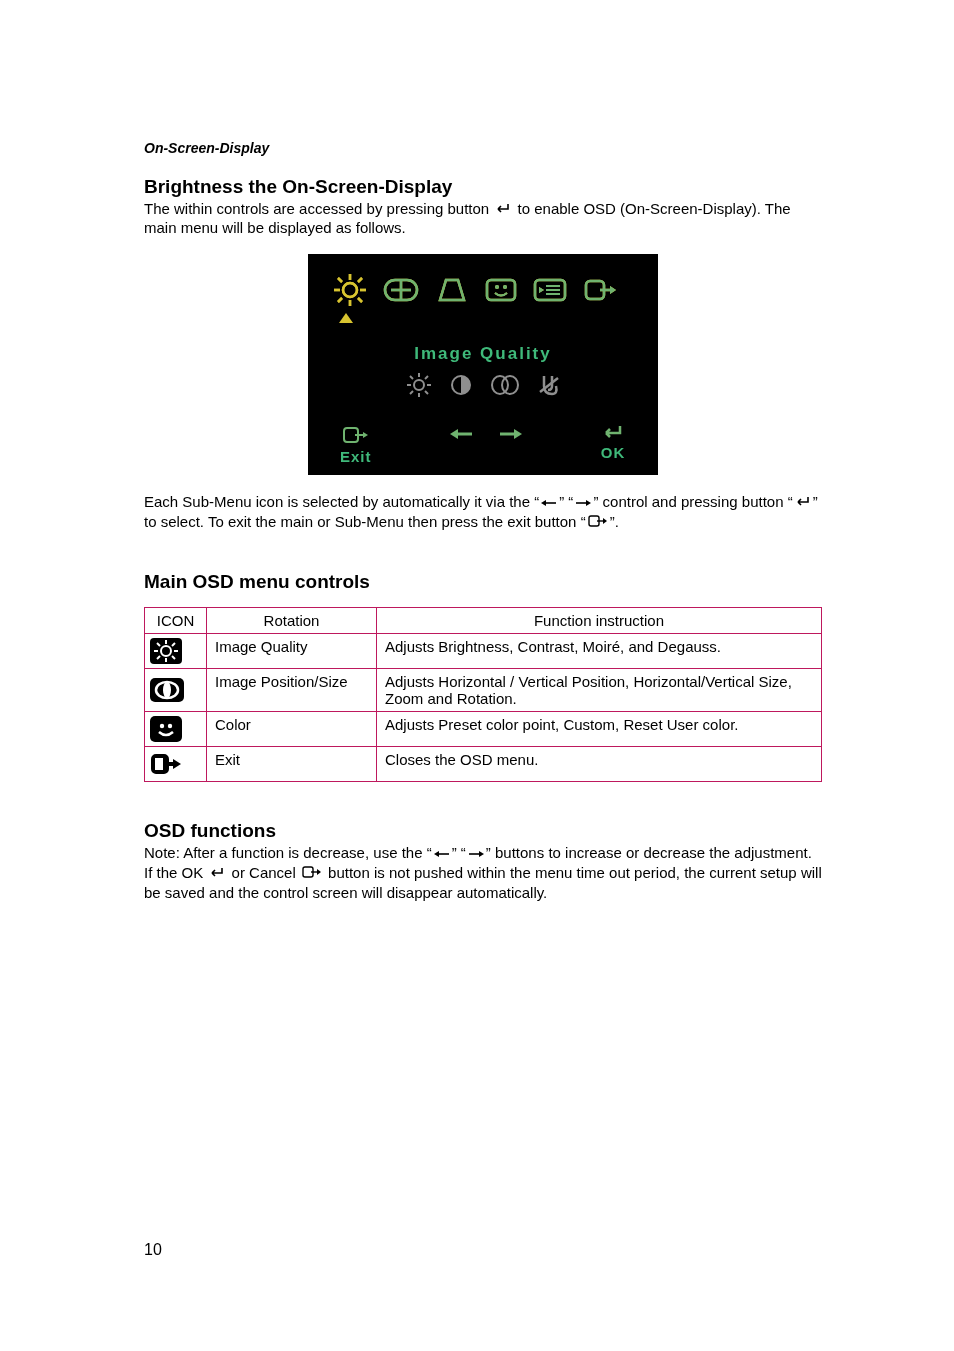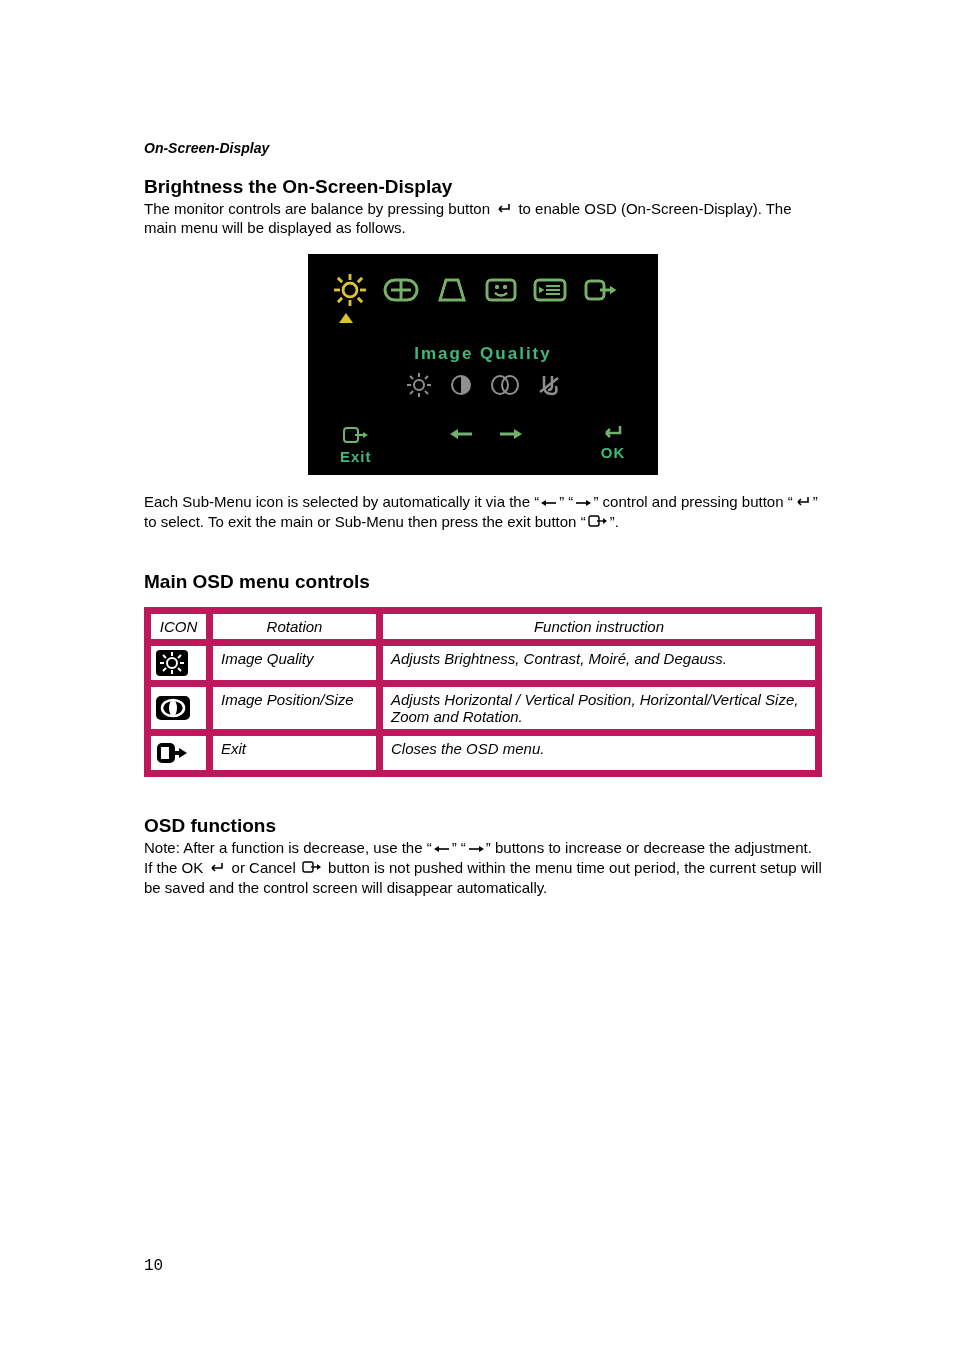--- a/index.html
+++ b/index.html
@@ -86,54 +86,53 @@
       margin: 0 1px;
     }
     .osd-table {
       border-collapse: collapse;
       width: 100%;
       margin-top: 14px;
       margin-bottom: 38px;
       font-size: 15px;
     }
     .osd-table th, .osd-table td {
-      border: 7px solid #be185d;
+      border: 1px solid #be185d;
       padding: 4px 8px;
       vertical-align: top;
       text-align: left;
-      font-style: italic;
     }
     .osd-table th { font-weight: normal; text-align: center; }
     .osd-table td.icon-cell {
       text-align: center;
       vertical-align: middle;
       padding: 3px 4px;
       width: 62px;
     }
     .osd-table td.control-cell { width: 170px; }
     .serif { font-family: "Times New Roman", Times, serif; font-size: 16px; }
     .page-number {
       position: absolute;
       left: 144px;
-      bottom: 76px;
-      font-family: Liberation Mono, monospace;
+      bottom: 92px;
+      font-family: Liberation Sans, sans-serif;
       font-size: 16px;
     }
     h2.subsection.mt { margin-top: 38px; }
     svg { display: block; }
     .inline-icon svg { display: inline; }
   </style>
 </head>
 <body>
 
 <h1 class="section-title">On-Screen-Display</h1>
 
 <h2 class="subsection">Brightness the On-Screen-Display</h2>
 <p class="body-text">
-  <span>The monitor controls are balance by pressing button</span>
+  <span>The within controls are accessed by pressing button</span>
   <span class="inline-icon"><svg width="18" height="12" viewBox="0 0 18 12">
         <path d="M14 1 L14 6 L4 6 M4 6 L7 3 M4 6 L7 9" stroke="#000" stroke-width="1.6" fill="none"></path>
       </svg></span>
   <span>to enable OSD (On-Screen-Display). The main menu will be displayed as follows.</span>
 </p>
 
 <div class="center-wrap">
   <div class="osd-panel">
     <div class="osd-top-row">
       <span>
@@ -306,20 +305,32 @@
   <tr>
     <td class="icon-cell">
           <svg width="36" height="26" viewBox="0 0 36 26">
             <rect x="1" y="1" width="34" height="24" rx="5" fill="#000"></rect>
             <ellipse cx="18" cy="13" rx="11" ry="8" fill="none" stroke="#fff" stroke-width="2.5"></ellipse>
             <ellipse cx="18" cy="13" rx="4" ry="8" fill="#fff"></ellipse>
           </svg>
         </td>
     <td class="control-cell">Image Position/Size</td>
     <td>Adjusts Horizontal / Vertical Position, Horizontal/Vertical Size, Zoom and Rotation.</td>
+  </tr>
+  <tr>
+    <td class="icon-cell">
+          <svg width="34" height="28" viewBox="0 0 34 28">
+            <rect x="1" y="1" width="32" height="26" rx="5" fill="#000"></rect>
+            <circle cx="13" cy="11" r="2.2" fill="#fff"></circle>
+            <circle cx="21" cy="11" r="2.2" fill="#fff"></circle>
+            <path d="M10 17 Q17 23 24 17" fill="none" stroke="#fff" stroke-width="2.5"></path>
+          </svg>
+        </td>
+    <td class="control-cell">Color</td>
+    <td>Adjusts Preset color point, Custom, Reset User color.</td>
   </tr>
   <tr>
     <td class="icon-cell">
           <svg width="34" height="28" viewBox="0 0 34 28">
             <rect x="3" y="5" width="16" height="18" rx="4" fill="#000"></rect>
             <rect x="3" y="5" width="16" height="18" rx="4" fill="none" stroke="#000" stroke-width="2"></rect>
             <path d="M15 14 L28 14" stroke="#000" stroke-width="4"></path>
             <polygon points="24,9 32,14 24,19" fill="#000"></polygon>
             <rect x="6" y="8" width="8" height="12" fill="#fff"></rect>
           </svg>

